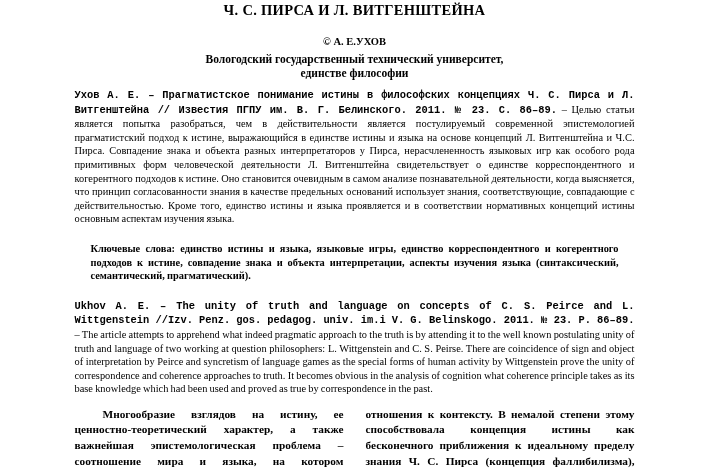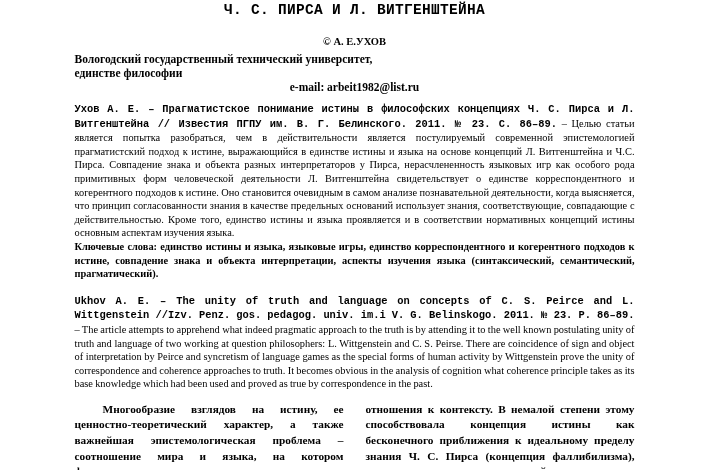--- a/index.html
+++ b/index.html
@@ -17,30 +17,30 @@
     width: 560px;
     margin: 0 auto;
   }
   .title-line {
     margin-top: 2px;
     text-align: center;
     font-weight: bold;
     font-size: 14.5px;
     line-height: 17px;
     letter-spacing: 0.3px;
-    font-family: Liberation Mono, monospace;
   }
   .author-line {
     margin-top: 17px;
     text-align: center;
     font-weight: bold;
     font-size: 10.5px;
     line-height: 12px;
   }
   .affil-line {
+    text-align: center;
     font-weight: bold;
     font-size: 11.5px;
     line-height: 14px;
   }
   .affil-first { margin-top: 4px; }
   .email-line {
     text-align: center;
     font-weight: bold;
     font-size: 11.5px;
     line-height: 14px;
@@ -50,21 +50,21 @@
     font-size: 10.4px;
     line-height: 13.6px;
     text-align: justify;
     word-spacing: -0.4px;
   }
   .ru-block { margin-top: 8px; }
   .en-block { margin-top: 13px; }
   .cite-bold { font-weight: bold; font-family: Liberation Mono, monospace; }
   .abs-italic { }
   .keywords-para {
-    margin: 0;
+    margin: 16px;
     font-size: 10.4px;
     line-height: 13.6px;
     text-align: justify;
     font-weight: bold;
     word-spacing: -0.4px;
   }
   .body-columns {
     display: flex;
     gap: 22px;
     margin-top: 11px;
@@ -100,21 +100,20 @@
   <div class="top-artifact">. .</div>
 
   <div class="content">
 
     <div class="title-line">Ч. С. ПИРСА И Л. ВИТГЕНШТЕЙНА</div>
 
     <div class="author-line">© А. Е.УХОВ</div>
 
     <div class="affil-line affil-first">Вологодский государственный технический университет,</div>
     <div class="affil-line">единстве философии</div>
-    <div class="email-line">e-mail: arbeit1982@list.ru</div>
 
     <p class="abstract-para ru-block"><span class="cite-bold">Ухов А. Е. – Прагматистское понимание истины в философских концепциях Ч. С. Пирса и Л. Витгенштейна // Известия ПГПУ им. В. Г. Белинского. 2011. № 23. С. 86–89.</span><span class="abs-italic"> – Целью статьи является попытка разобраться, чем в действительности является постулируемый современной эпистемологией прагматистский подход к истине, выражающийся в единстве истины и языка на основе концепций Л. Витгенштейна и Ч.С. Пирса. Совпадение знака и объекта разных интерпретаторов у Пирса, нерасчлененность языковых игр как особого рода примитивных форм человеческой деятельности Л. Витгенштейна свидетельствует о единстве корреспондентного и когерентного подходов к истине. Оно становится очевидным в самом анализе познавательной деятельности, когда выясняется, что принцип согласованности знания в качестве предельных оснований использует знания, соответствующие, совпадающие с действительностью. Кроме того, единство истины и языка проявляется и в соответствии нормативных концепций истины основным аспектам изучения языка.</span></p>
 
     <p class="keywords-para">Ключевые слова: единство истины и языка, языковые игры, единство корреспондентного и когерентного подходов к истине, совпадение знака и объекта интерпретации, аспекты изучения языка (синтаксический, семантический, прагматический).</p>
 
     <p class="abstract-para en-block"><span class="cite-bold">Ukhov A. E. – The unity of truth and language on concepts of C. S. Peirce and L. Wittgenstein //Izv. Penz. gos. pedagog. univ. im.i V. G. Belinskogo. 2011. № 23. P. 86–89.</span><span class="abs-italic"> – The article attempts to apprehend what indeed pragmatic approach to the truth is by attending it to the well known postulating unity of truth and language of two working at question philosophers: L. Wittgenstein and C. S. Peirse. There are coincidence of sign and object of interpretation by Peirce and syncretism of language games as the special forms of human activity by Wittgenstein prove the unity of correspondence and coherence approaches to truth. It becomes obvious in the analysis of cognition what coherence principle takes as its base knowledge which had been used and proved as true by correspondence in the past.</span></p>
 
 
     <div class="body-columns">
       <div class="body-col">

